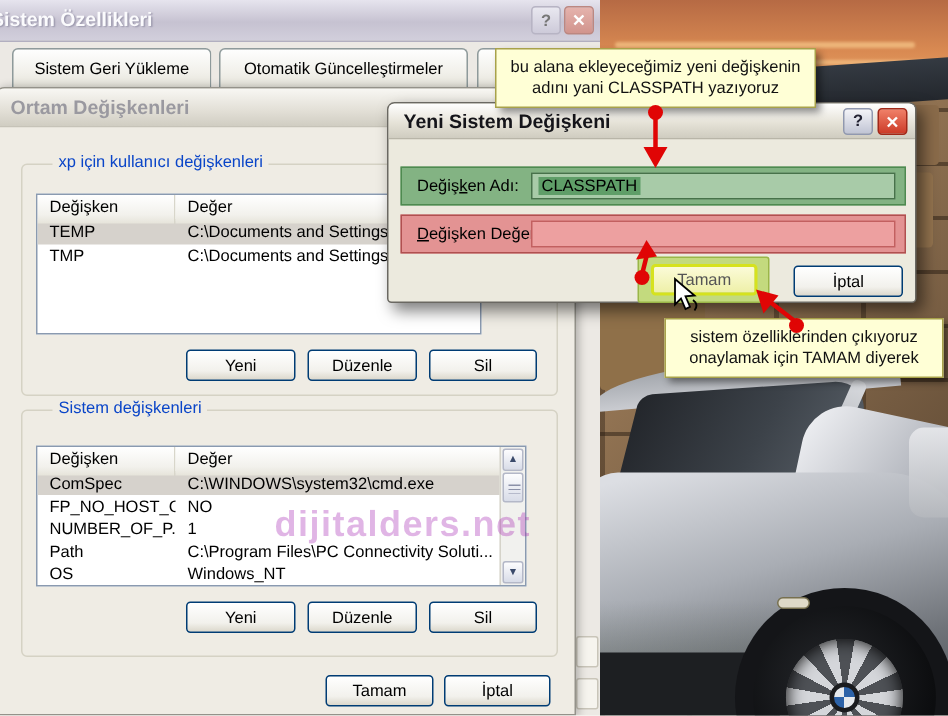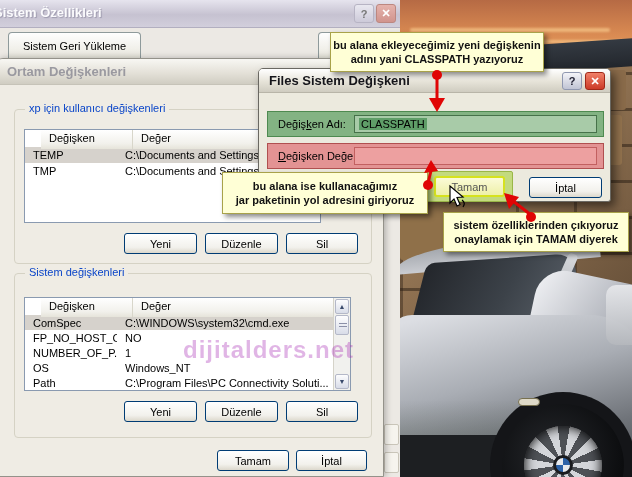--- a/index.html
+++ b/index.html
@@ -73,25 +73,25 @@
   
   #env-dialog{position:absolute;left:-4px;top:58px;width:388px;height:419px;z-index:3;
     background:#efece4;border:1px solid #94928a;border-radius:7px 7px 0 0;
     box-shadow:2px 0 6px rgba(0,0,0,.25);}
   #env-titlebar{position:absolute;left:0;top:0;width:100%;height:26px;border-radius:6px 6px 0 0;
     background:linear-gradient(#f8f7f3,#e2dfd6 60%,#d0cdc2);border-bottom:1px solid #c6c3b8;}
   #env-title{position:absolute;left:10px;top:5px;font-size:13px;font-weight:bold;color:#9a99a0;}
   .groupbox{position:absolute;border:1px solid #d5d2c4;border-radius:4px;}
   #env-group-user{left:17px;top:50px;width:358px;height:155px;}
   #env-group-sys{left:17px;top:214px;width:358px;height:165px;}
-  .group-label{position:absolute;top:-8px;left:10px;background:#efece4;padding:0 4px;color:#0a45c8;}
+  .group-label{position:absolute;top:-8px;left:20px;background:#efece4;padding:0 4px;color:#0a45c8;}
   .listview{position:absolute;background:#fff;border:1px solid #8a9ab0;overflow:hidden;}
   #lv-user{left:27px;top:70px;width:297px;height:94px;}
   #lv-sys{left:27px;top:238px;width:327px;height:94px;}
-  .lv-head{display:flex;height:17px;border-bottom:1px solid #e2e0d6;margin-left:16px;}
+  .lv-head{display:flex;height:17px;border-bottom:1px solid #e2e0d6;}
   .lv-hcell{background:linear-gradient(#ffffff,#f2f1ec 70%,#e6e4da);border-right:1px solid #d8d6ca;
     padding:2px 0 0 8px;height:19px;}
   .c1{width:92px;flex:none;}
   .c2{flex:1;}
   .lv-row{display:flex;height:16px;align-items:center;white-space:nowrap;}
   .lv-row .cell{overflow:hidden;padding-left:8px;white-space:nowrap;}
   .lv-row.sel{background:#d6d2cc;}
   #lv-sys .lv-row{height:15px;}
   #sys-scroll{position:absolute;right:0;top:0;bottom:0;width:17px;background:#f1f1ee;border-left:1px solid #d5d3c9;}
   .sb-btn{position:absolute;left:1px;width:14px;height:15px;border:1px solid #b4b8c8;border-radius:2px;
@@ -132,21 +132,21 @@
   .u{text-decoration:underline;}
   #tamam-glow{position:absolute;left:166px;top:102px;width:88px;height:31px;background:#c3da7e;
     border:1px solid #9ab648;border-radius:2px;}
   #nv-ok{position:absolute;left:8px;top:4px;width:71px;height:21px;border:2px solid #d6e21e;border-radius:3px;
     background:linear-gradient(#fbfbd8,#eef0a8);color:#555;display:flex;align-items:center;justify-content:center;}
   #nv-cancel{left:270px;top:108px;width:73px;}
 
   
   .ann{position:absolute;z-index:6;background:#ffffd6;border:1px solid #a8a24a;
     box-shadow:3px 3px 5px rgba(0,0,0,.45);display:flex;flex-direction:column;justify-content:center;
-    text-align:center;font-size:11px;line-height:14px;color:#111;font-weight:bold;}
+    text-align:center;font-size:11px;line-height:14px;color:#111;}
   #ann1{left:330px;top:32px;width:214px;height:40px;}
   #ann2{left:222px;top:172px;width:206px;height:42px;}
   #ann3{left:443px;top:212px;width:186px;height:40px;}
   #overlay{position:absolute;inset:0;z-index:7;pointer-events:none;}
   #watermark{position:absolute;left:183px;top:336px;z-index:6;font-size:24px;font-weight:bold;
     color:#a21caf;opacity:.32;letter-spacing:1px;pointer-events:none;}
 </style>
 </head>
 <body>
 
@@ -187,20 +187,23 @@
 
   <div id="main-window">
     <div id="main-titlebar">
       <span id="main-title">Sistem Özellikleri</span>
       <div class="cap-btn" id="main-help">?</div>
       <div class="cap-btn" id="main-close">✕</div>
     </div>
     <div class="tab" id="tab1">
       <span>Sistem Geri Yükleme</span>
     </div>
+    <div class="tab" id="tab2">
+      <span>Otomatik Güncelleştirmeler</span>
+    </div>
     <div class="tab" id="tab3"></div>
     <div id="tab-orange"></div>
     <div class="side-chip" style="top:424px;"></div>
     <div class="side-chip" style="top:452px;"></div>
   </div>
 
   <div id="env-dialog">
     <div id="env-titlebar">
       <span id="env-title">Ortam Değişkenleri</span>
     </div>
@@ -240,46 +243,46 @@
       </div>
       <div class="lv-row">
         <div class="cell c1">FP_NO_HOST_C...</div>
         <div class="cell c2">NO</div>
       </div>
       <div class="lv-row">
         <div class="cell c1">NUMBER_OF_P...</div>
         <div class="cell c2">1</div>
       </div>
       <div class="lv-row">
+        <div class="cell c1">Path</div>
+        <div class="cell c2">C:\Program Files\PC Connectivity Soluti...</div>
+      </div>
+      <div class="lv-row">
         <div class="cell c1">OS</div>
         <div class="cell c2">Windows_NT</div>
-      </div>
-      <div class="lv-row">
-        <div class="cell c1">Path</div>
-        <div class="cell c2">C:\Program Files\PC Connectivity Soluti...</div>
       </div>
       <div id="sys-scroll">
         <div class="sb-btn" id="sb-up">▲</div>
         <div id="sb-thumb">
             <div id="sb-grip"></div>
           </div>
         <div class="sb-btn" id="sb-down">▼</div>
       </div>
     </div>
     <div class="xpbtn" id="s-new">Yeni</div>
     <div class="xpbtn" id="s-edit">Düzenle</div>
     <div class="xpbtn" id="s-del">Sil</div>
 
     <div class="xpbtn" id="env-ok">Tamam</div>
     <div class="xpbtn" id="env-cancel">İptal</div>
   </div>
 
   <div id="new-var-dialog">
     <div id="nv-titlebar">
-      <span id="nv-title">Files Sistem Değişkeni</span>
+      <span id="nv-title">Yeni Sistem Değişkeni</span>
       <div id="nv-help">?</div>
       <div id="nv-close">✕</div>
     </div>
     <div class="nv-row" id="nv-name-row">
       <span><span>Değiş</span><span class="u">k</span><span>en Adı:</span></span>
       <div class="nv-input" id="nv-name-input">
         <span class="selected">CLASSPATH</span>
       </div>
     </div>
     <div class="nv-row" id="nv-value-row">
@@ -290,24 +293,20 @@
     </div>
     <div id="tamam-glow">
       <div id="nv-ok">Tamam</div>
     </div>
     <div class="xpbtn" id="nv-cancel">İptal</div>
   </div>
 
   <div class="ann" id="ann1">
     <span>bu alana ekleyeceğimiz yeni değişkenin</span>
       <span>adını yani CLASSPATH yazıyoruz</span>
-  </div>
-  <div class="ann" id="ann2">
-    <span>bu alana ise  kullanacağımız</span>
-      <span>jar paketinin yol adresini giriyoruz</span>
   </div>
   <div class="ann" id="ann3">
     <span>sistem özelliklerinden çıkıyoruz</span>
       <span>onaylamak için TAMAM diyerek</span>
   </div>
 
   <div id="watermark">dijitalders.net</div>
 
   <svg id="overlay" width="632" height="477" viewBox="0 0 632 477">
     <g fill="#e00505">

